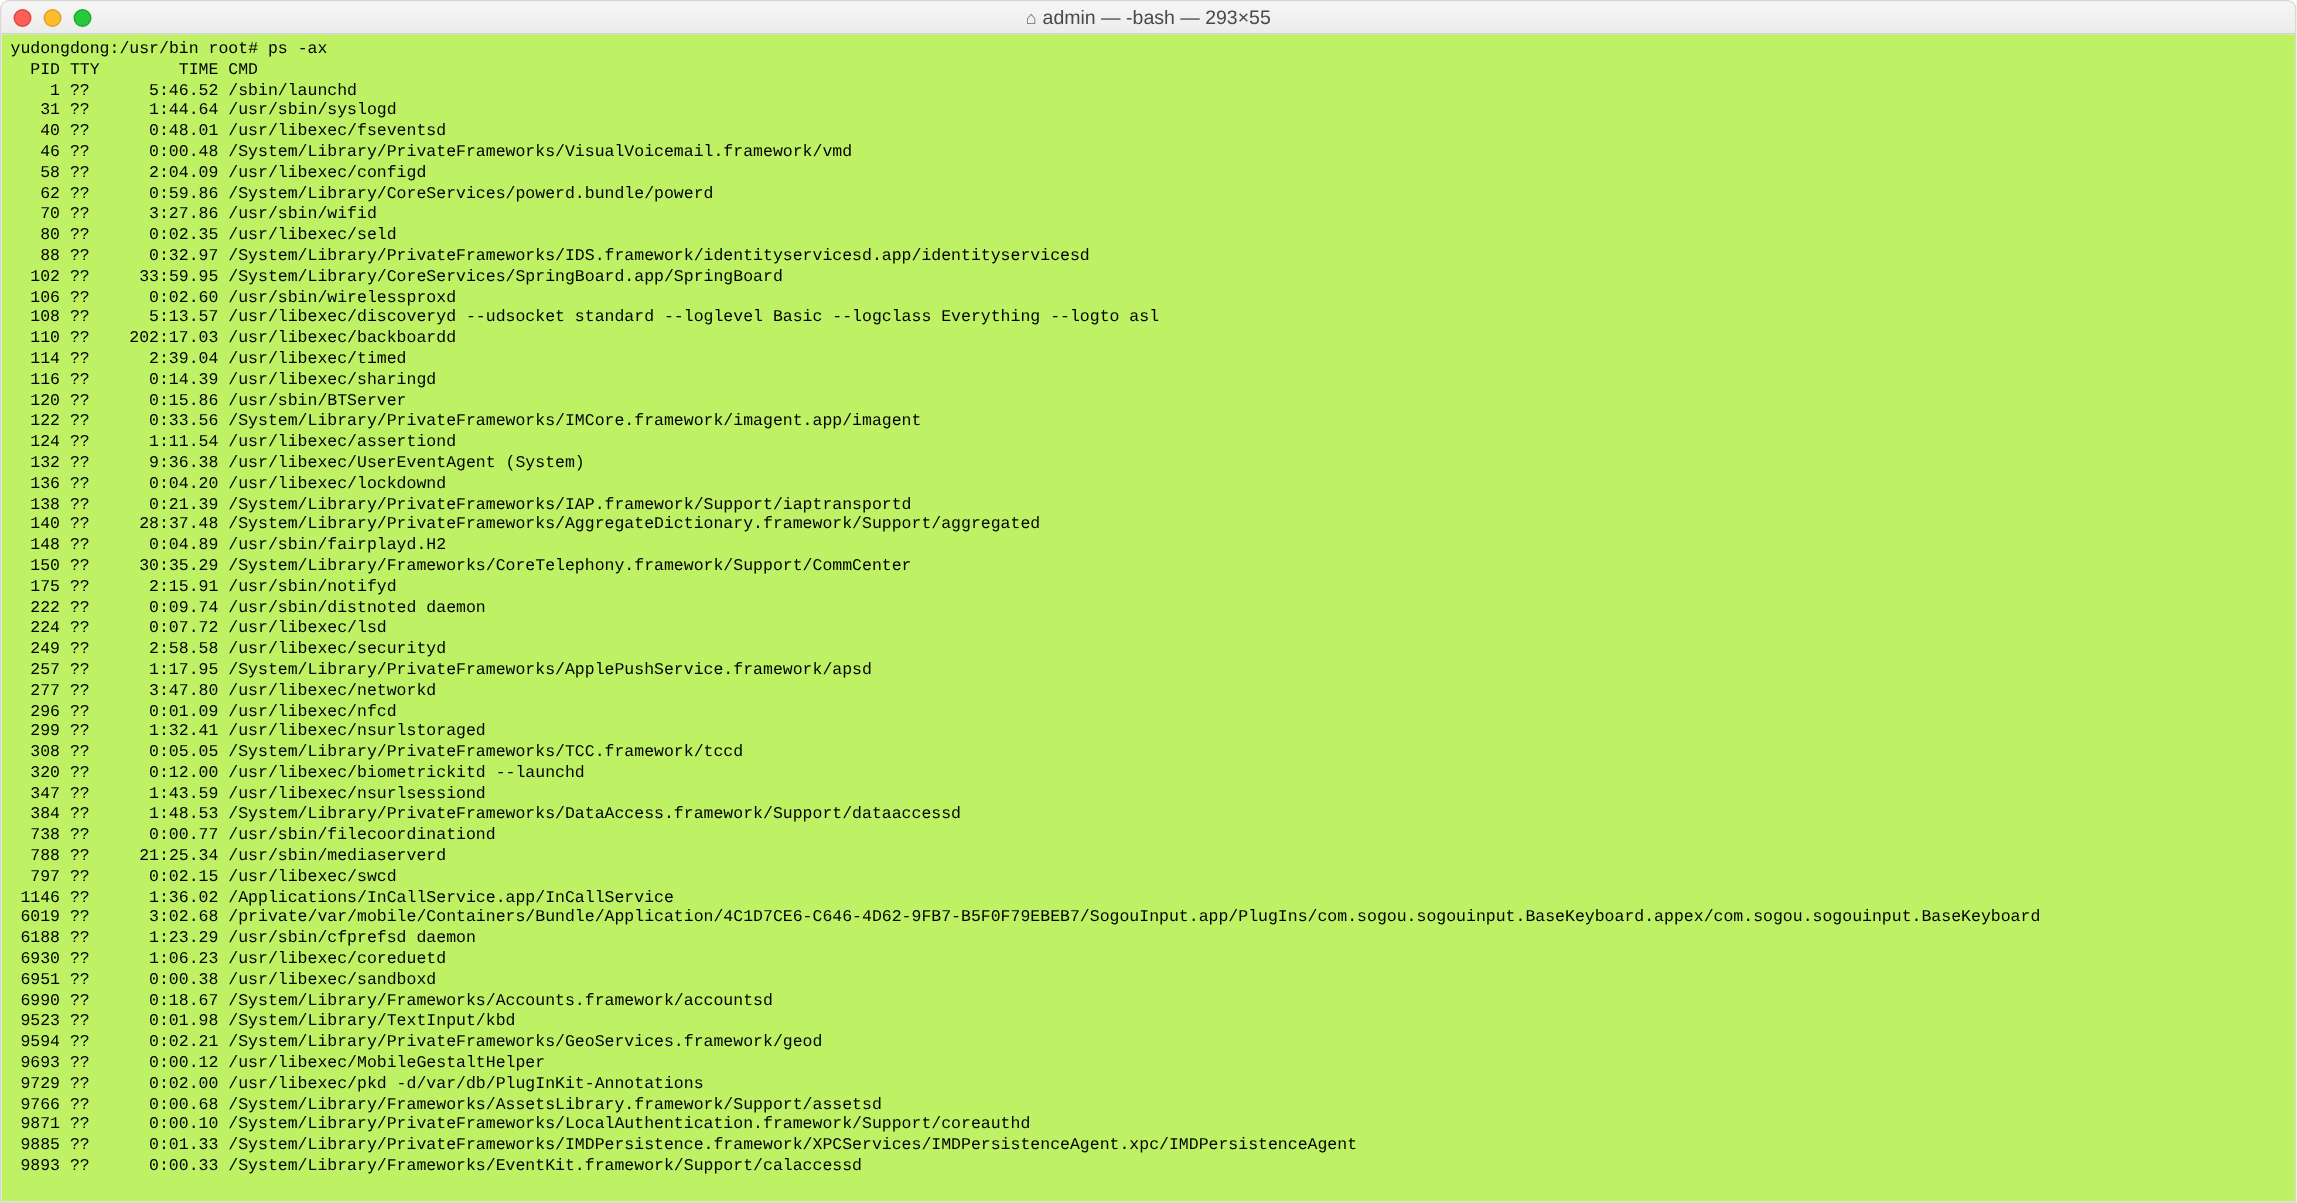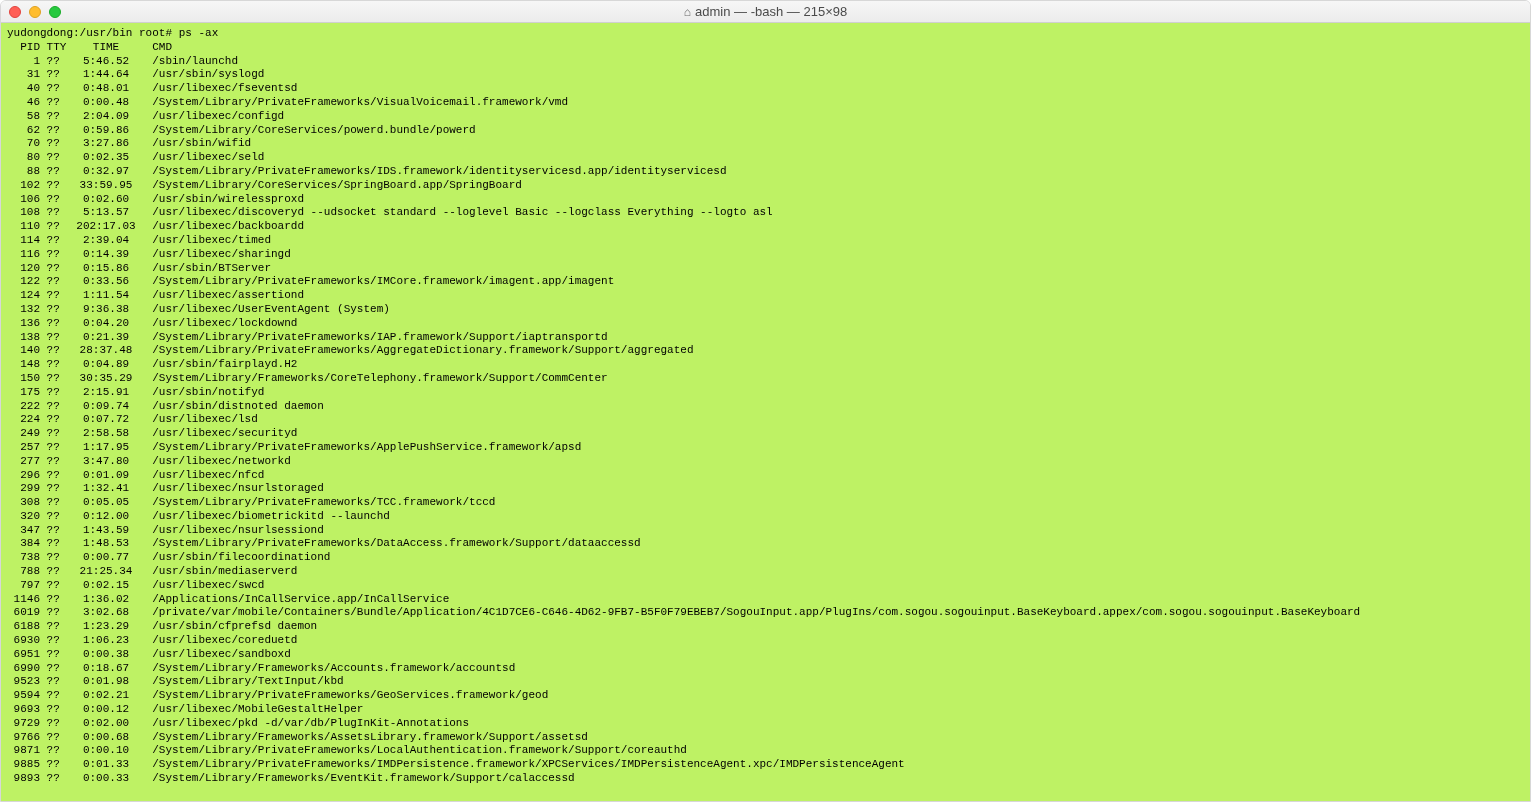--- a/index.html
+++ b/index.html
@@ -58,33 +58,33 @@
     color: #000;
     line-height: 13.8px;
     padding: 4px 0 0 6px;
   }
   .term::-webkit-scrollbar { width: 15px; }
   .term::-webkit-scrollbar-track { background: #fafafa; }
   .term::-webkit-scrollbar-thumb { background: #c6c6c6; border-radius: 7px; border: 3px solid #fafafa; }
   .row { display: block; }
   .pid { display: inline-block; width: 5ch; text-align: right; }
   .tty { display: inline-block; width: 4ch; }
-  .time { display: inline-block; width: 12ch; text-align: center; }
+  .time { display: inline-block; width: 12ch; text-align: right; }
   .cmd { display: inline; }
 </style>
 </head>
 <body>
 
 <div class="window">
   <div class="titlebar">
     <div class="traffic">
       <div class="tl red"></div>
       <div class="tl yellow"></div>
       <div class="tl green"></div>
     </div>
     <div class="title">
       <span class="home-icon">⌂</span>
-      <span>admin — -bash — 215×98</span>
+      <span>admin — -bash — 293×55</span>
     </div>
   </div>
 
   <div class="term" id="term"><div class="row"><span>yudongdong:/usr/bin root# </span><span>ps -ax</span></div><div class="row"><span class="pid">  PID</span><span class="tty"> TTY  </span><span class="time">TIME</span><span class="cmd"> CMD</span></div><div class="row"><span class="pid">1</span><span class="tty"> ??</span><span class="time">5:46.52</span><span class="cmd"> /sbin/launchd</span></div><div class="row"><span class="pid">31</span><span class="tty"> ??</span><span class="time">1:44.64</span><span class="cmd"> /usr/sbin/syslogd</span></div><div class="row"><span class="pid">40</span><span class="tty"> ??</span><span class="time">0:48.01</span><span class="cmd"> /usr/libexec/fseventsd</span></div><div class="row"><span class="pid">46</span><span class="tty"> ??</span><span class="time">0:00.48</span><span class="cmd"> /System/Library/PrivateFrameworks/VisualVoicemail.framework/vmd</span></div><div class="row"><span class="pid">58</span><span class="tty"> ??</span><span class="time">2:04.09</span><span class="cmd"> /usr/libexec/configd</span></div><div class="row"><span class="pid">62</span><span class="tty"> ??</span><span class="time">0:59.86</span><span class="cmd"> /System/Library/CoreServices/powerd.bundle/powerd</span></div><div class="row"><span class="pid">70</span><span class="tty"> ??</span><span class="time">3:27.86</span><span class="cmd"> /usr/sbin/wifid</span></div><div class="row"><span class="pid">80</span><span class="tty"> ??</span><span class="time">0:02.35</span><span class="cmd"> /usr/libexec/seld</span></div><div class="row"><span class="pid">88</span><span class="tty"> ??</span><span class="time">0:32.97</span><span class="cmd"> /System/Library/PrivateFrameworks/IDS.framework/identityservicesd.app/identityservicesd</span></div><div class="row"><span class="pid">102</span><span class="tty"> ??</span><span class="time">33:59.95</span><span class="cmd"> /System/Library/CoreServices/SpringBoard.app/SpringBoard</span></div><div class="row"><span class="pid">106</span><span class="tty"> ??</span><span class="time">0:02.60</span><span class="cmd"> /usr/sbin/wirelessproxd</span></div><div class="row"><span class="pid">108</span><span class="tty"> ??</span><span class="time">5:13.57</span><span class="cmd"> /usr/libexec/discoveryd --udsocket standard --loglevel Basic --logclass Everything --logto asl</span></div><div class="row"><span class="pid">110</span><span class="tty"> ??</span><span class="time">202:17.03</span><span class="cmd"> /usr/libexec/backboardd</span></div><div class="row"><span class="pid">114</span><span class="tty"> ??</span><span class="time">2:39.04</span><span class="cmd"> /usr/libexec/timed</span></div><div class="row"><span class="pid">116</span><span class="tty"> ??</span><span class="time">0:14.39</span><span class="cmd"> /usr/libexec/sharingd</span></div><div class="row"><span class="pid">120</span><span class="tty"> ??</span><span class="time">0:15.86</span><span class="cmd"> /usr/sbin/BTServer</span></div><div class="row"><span class="pid">122</span><span class="tty"> ??</span><span class="time">0:33.56</span><span class="cmd"> /System/Library/PrivateFrameworks/IMCore.framework/imagent.app/imagent</span></div><div class="row"><span class="pid">124</span><span class="tty"> ??</span><span class="time">1:11.54</span><span class="cmd"> /usr/libexec/assertiond</span></div><div class="row"><span class="pid">132</span><span class="tty"> ??</span><span class="time">9:36.38</span><span class="cmd"> /usr/libexec/UserEventAgent (System)</span></div><div class="row"><span class="pid">136</span><span class="tty"> ??</span><span class="time">0:04.20</span><span class="cmd"> /usr/libexec/lockdownd</span></div><div class="row"><span class="pid">138</span><span class="tty"> ??</span><span class="time">0:21.39</span><span class="cmd"> /System/Library/PrivateFrameworks/IAP.framework/Support/iaptransportd</span></div><div class="row"><span class="pid">140</span><span class="tty"> ??</span><span class="time">28:37.48</span><span class="cmd"> /System/Library/PrivateFrameworks/AggregateDictionary.framework/Support/aggregated</span></div><div class="row"><span class="pid">148</span><span class="tty"> ??</span><span class="time">0:04.89</span><span class="cmd"> /usr/sbin/fairplayd.H2</span></div><div class="row"><span class="pid">150</span><span class="tty"> ??</span><span class="time">30:35.29</span><span class="cmd"> /System/Library/Frameworks/CoreTelephony.framework/Support/CommCenter</span></div><div class="row"><span class="pid">175</span><span class="tty"> ??</span><span class="time">2:15.91</span><span class="cmd"> /usr/sbin/notifyd</span></div><div class="row"><span class="pid">222</span><span class="tty"> ??</span><span class="time">0:09.74</span><span class="cmd"> /usr/sbin/distnoted daemon</span></div><div class="row"><span class="pid">224</span><span class="tty"> ??</span><span class="time">0:07.72</span><span class="cmd"> /usr/libexec/lsd</span></div><div class="row"><span class="pid">249</span><span class="tty"> ??</span><span class="time">2:58.58</span><span class="cmd"> /usr/libexec/securityd</span></div><div class="row"><span class="pid">257</span><span class="tty"> ??</span><span class="time">1:17.95</span><span class="cmd"> /System/Library/PrivateFrameworks/ApplePushService.framework/apsd</span></div><div class="row"><span class="pid">277</span><span class="tty"> ??</span><span class="time">3:47.80</span><span class="cmd"> /usr/libexec/networkd</span></div><div class="row"><span class="pid">296</span><span class="tty"> ??</span><span class="time">0:01.09</span><span class="cmd"> /usr/libexec/nfcd</span></div><div class="row"><span class="pid">299</span><span class="tty"> ??</span><span class="time">1:32.41</span><span class="cmd"> /usr/libexec/nsurlstoraged</span></div><div class="row"><span class="pid">308</span><span class="tty"> ??</span><span class="time">0:05.05</span><span class="cmd"> /System/Library/PrivateFrameworks/TCC.framework/tccd</span></div><div class="row"><span class="pid">320</span><span class="tty"> ??</span><span class="time">0:12.00</span><span class="cmd"> /usr/libexec/biometrickitd --launchd</span></div><div class="row"><span class="pid">347</span><span class="tty"> ??</span><span class="time">1:43.59</span><span class="cmd"> /usr/libexec/nsurlsessiond</span></div><div class="row"><span class="pid">384</span><span class="tty"> ??</span><span class="time">1:48.53</span><span class="cmd"> /System/Library/PrivateFrameworks/DataAccess.framework/Support/dataaccessd</span></div><div class="row"><span class="pid">738</span><span class="tty"> ??</span><span class="time">0:00.77</span><span class="cmd"> /usr/sbin/filecoordinationd</span></div><div class="row"><span class="pid">788</span><span class="tty"> ??</span><span class="time">21:25.34</span><span class="cmd"> /usr/sbin/mediaserverd</span></div><div class="row"><span class="pid">797</span><span class="tty"> ??</span><span class="time">0:02.15</span><span class="cmd"> /usr/libexec/swcd</span></div><div class="row"><span class="pid">1146</span><span class="tty"> ??</span><span class="time">1:36.02</span><span class="cmd"> /Applications/InCallService.app/InCallService</span></div><div class="row"><span class="pid">6019</span><span class="tty"> ??</span><span class="time">3:02.68</span><span class="cmd"> /private/var/mobile/Containers/Bundle/Application/4C1D7CE6-C646-4D62-9FB7-B5F0F79EBEB7/SogouInput.app/PlugIns/com.sogou.sogouinput.BaseKeyboard.appex/com.sogou.sogouinput.BaseKeyboard</span></div><div class="row"><span class="pid">6188</span><span class="tty"> ??</span><span class="time">1:23.29</span><span class="cmd"> /usr/sbin/cfprefsd daemon</span></div><div class="row"><span class="pid">6930</span><span class="tty"> ??</span><span class="time">1:06.23</span><span class="cmd"> /usr/libexec/coreduetd</span></div><div class="row"><span class="pid">6951</span><span class="tty"> ??</span><span class="time">0:00.38</span><span class="cmd"> /usr/libexec/sandboxd</span></div><div class="row"><span class="pid">6990</span><span class="tty"> ??</span><span class="time">0:18.67</span><span class="cmd"> /System/Library/Frameworks/Accounts.framework/accountsd</span></div><div class="row"><span class="pid">9523</span><span class="tty"> ??</span><span class="time">0:01.98</span><span class="cmd"> /System/Library/TextInput/kbd</span></div><div class="row"><span class="pid">9594</span><span class="tty"> ??</span><span class="time">0:02.21</span><span class="cmd"> /System/Library/PrivateFrameworks/GeoServices.framework/geod</span></div><div class="row"><span class="pid">9693</span><span class="tty"> ??</span><span class="time">0:00.12</span><span class="cmd"> /usr/libexec/MobileGestaltHelper</span></div><div class="row"><span class="pid">9729</span><span class="tty"> ??</span><span class="time">0:02.00</span><span class="cmd"> /usr/libexec/pkd -d/var/db/PlugInKit-Annotations</span></div><div class="row"><span class="pid">9766</span><span class="tty"> ??</span><span class="time">0:00.68</span><span class="cmd"> /System/Library/Frameworks/AssetsLibrary.framework/Support/assetsd</span></div><div class="row"><span class="pid">9871</span><span class="tty"> ??</span><span class="time">0:00.10</span><span class="cmd"> /System/Library/PrivateFrameworks/LocalAuthentication.framework/Support/coreauthd</span></div><div class="row"><span class="pid">9885</span><span class="tty"> ??</span><span class="time">0:01.33</span><span class="cmd"> /System/Library/PrivateFrameworks/IMDPersistence.framework/XPCServices/IMDPersistenceAgent.xpc/IMDPersistenceAgent</span></div><div class="row"><span class="pid">9893</span><span class="tty"> ??</span><span class="time">0:00.33</span><span class="cmd"> /System/Library/Frameworks/EventKit.framework/Support/calaccessd</span></div></div>
 </div>
 
 </body></html>

